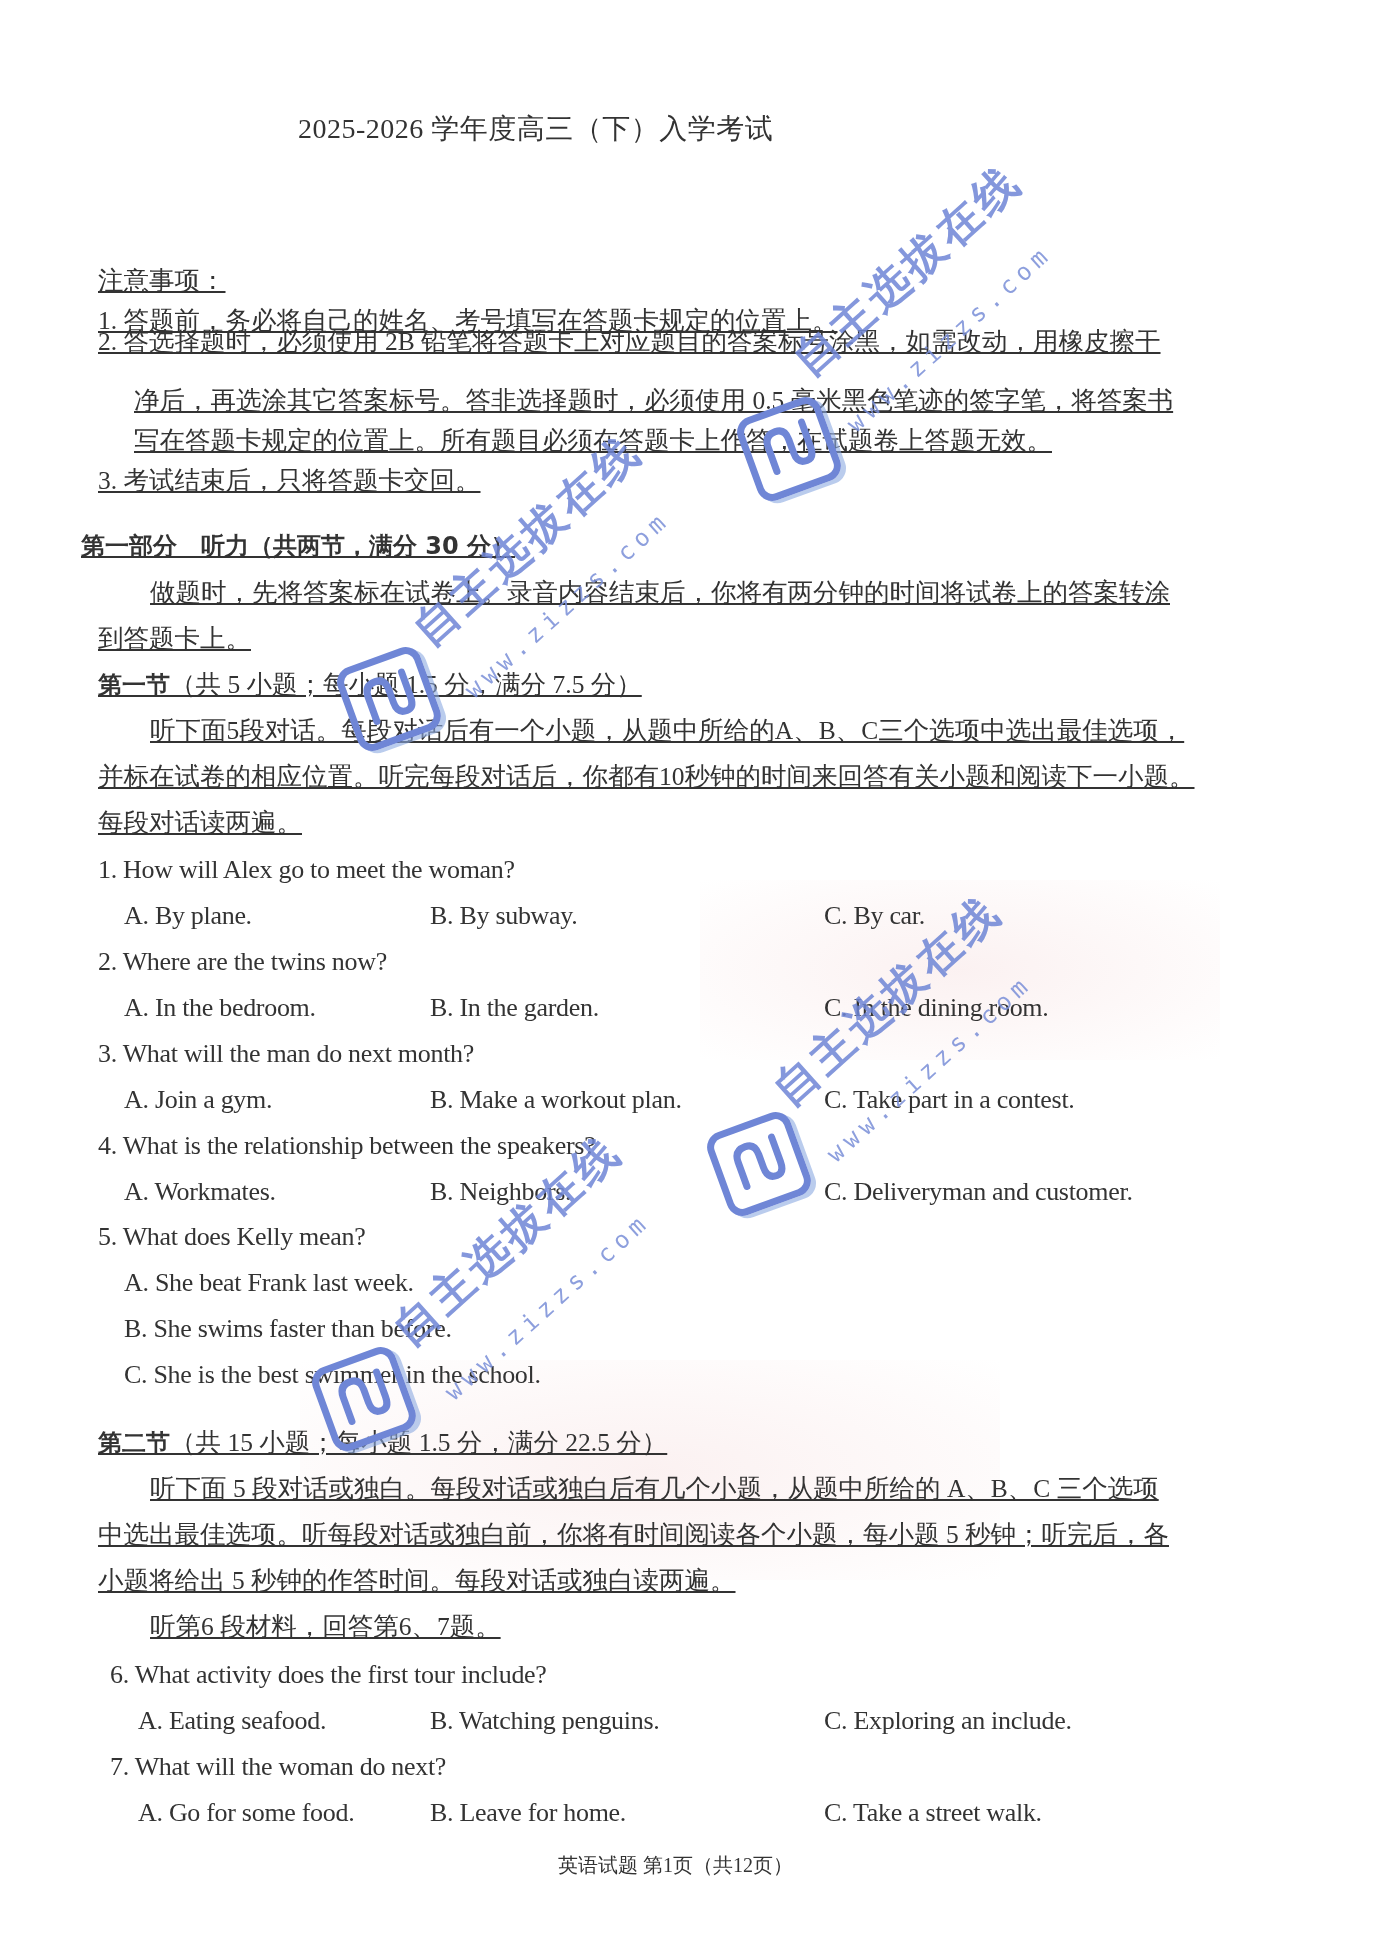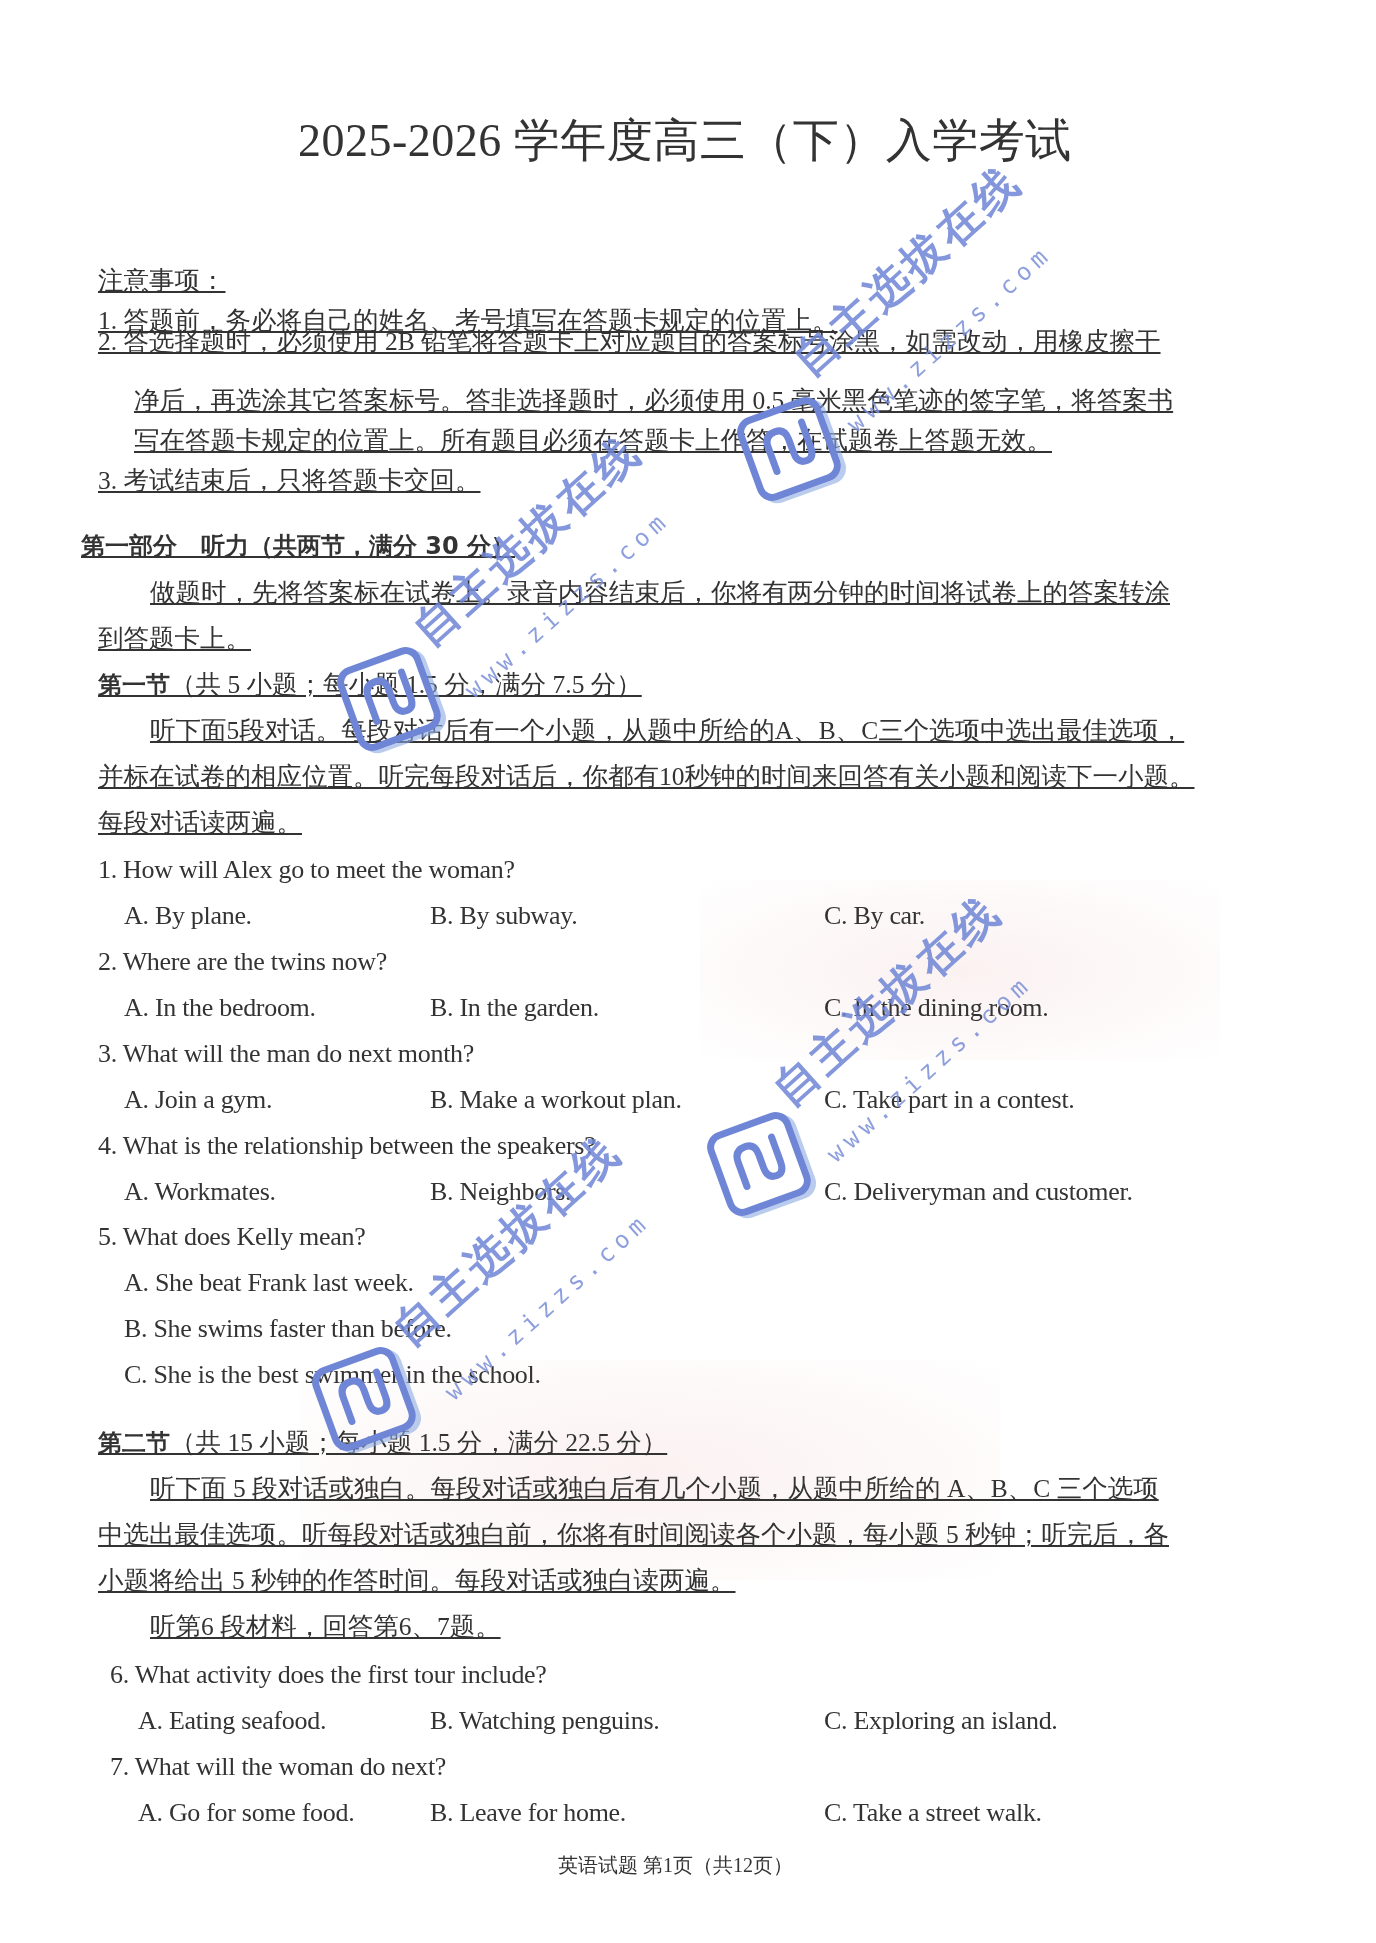--- a/index.html
+++ b/index.html
@@ -3,21 +3,21 @@
 <meta charset="utf-8">
 <style>
   html, body { margin: 0; padding: 0; background: #ffffff; }
   body {
     width: 1376px; height: 1943px; position: relative; overflow: hidden;
     font-family: "Liberation Serif", "DejaVu Serif", serif;
     color: #2b2b2b;
   }
   .page { position: absolute; left: 0; top: 0; width: 1376px; height: 1943px; }
   .abs { position: absolute; white-space: nowrap; }
-  .exam-title { left: 298px; top: 110px; font-size: 46px; letter-spacing: 0.5px; color: #333; }
+  .exam-title { left: 298px; top: 110px; font-size: 28px; letter-spacing: 0.5px; color: #333; }
   .subject-title { left: 598px; top: 186px; font-size: 60px; font-weight: bold; letter-spacing: 52px; color: #333; font-family: "DejaVu Sans", sans-serif; }
   .txt { font-size: 25.5px; line-height: 1; color: #333; text-decoration: underline; }
   .bold-head { font-weight: bold; font-family: "DejaVu Sans", sans-serif; font-size: 24px; }
   .en { font-size: 26px; color: #333; letter-spacing: -0.3px; }
   .footer { left: 558px; top: 1852px; font-size: 20px; color: #333; }
   .wm { position: absolute; pointer-events: none; }
   .wm-logo { width: 74px; height: 74px; border: 7px solid #6f86d6; border-radius: 16px; transform: rotate(-20deg); background: rgba(255,255,255,0.0); box-shadow: 4px 4px 0 rgba(140,170,225,0.6); }
   .wm-logo svg { position: absolute; left: 8px; top: 6px; }
   .wm-text { color: #6f86d6; font-size: 44px; font-weight: bold; transform: rotate(-42deg); transform-origin: left bottom; font-family: "DejaVu Sans", sans-serif; letter-spacing: 4px; opacity: 0.85; }
   .wm-url { color: #7a8fd8; font-size: 24px; transform: rotate(-42deg); transform-origin: left bottom; font-family: "DejaVu Sans Mono", monospace; letter-spacing: 6px; opacity: 0.85; }
@@ -80,21 +80,21 @@
     <span class="bold-head">第二节</span><span>（共 15 小题；每小题 1.5 分，满分 22.5 分）</span>
   </div>
   <div class="abs txt" style="left:150px;top:1476px;">听下面 5 段对话或独白。每段对话或独白后有几个小题，从题中所给的 A、B、C 三个选项</div>
   <div class="abs txt" style="left:98px;top:1522px;">中选出最佳选项。听每段对话或独白前，你将有时间阅读各个小题，每小题 5 秒钟；听完后，各</div>
   <div class="abs txt" style="left:98px;top:1568px;">小题将给出 5 秒钟的作答时间。每段对话或独白读两遍。</div>
   <div class="abs txt" style="left:150px;top:1614px;">听第6 段材料，回答第6、7题。</div>
 
   <div class="abs en" style="left:110px;top:1660px;">6. What activity does the first tour include?</div>
   <div class="abs en" style="left:138px;top:1706px;">A. Eating seafood.</div>
   <div class="abs en" style="left:430px;top:1706px;">B. Watching penguins.</div>
-  <div class="abs en" style="left:824px;top:1706px;">C. Exploring an island.</div>
+  <div class="abs en" style="left:824px;top:1706px;">C. Exploring an include.</div>
 
   <div class="abs en" style="left:110px;top:1752px;">7. What will the woman do next?</div>
   <div class="abs en" style="left:138px;top:1798px;">A. Go for some food.</div>
   <div class="abs en" style="left:430px;top:1798px;">B. Leave for home.</div>
   <div class="abs en" style="left:824px;top:1798px;">C. Take a street walk.</div>
 
   <div class="abs footer">英语试题  第1页（共12页）</div>
 
   <div class="wm" style="left:745px;top:405px;">
     <div class="wm-logo" style="position:relative;">

